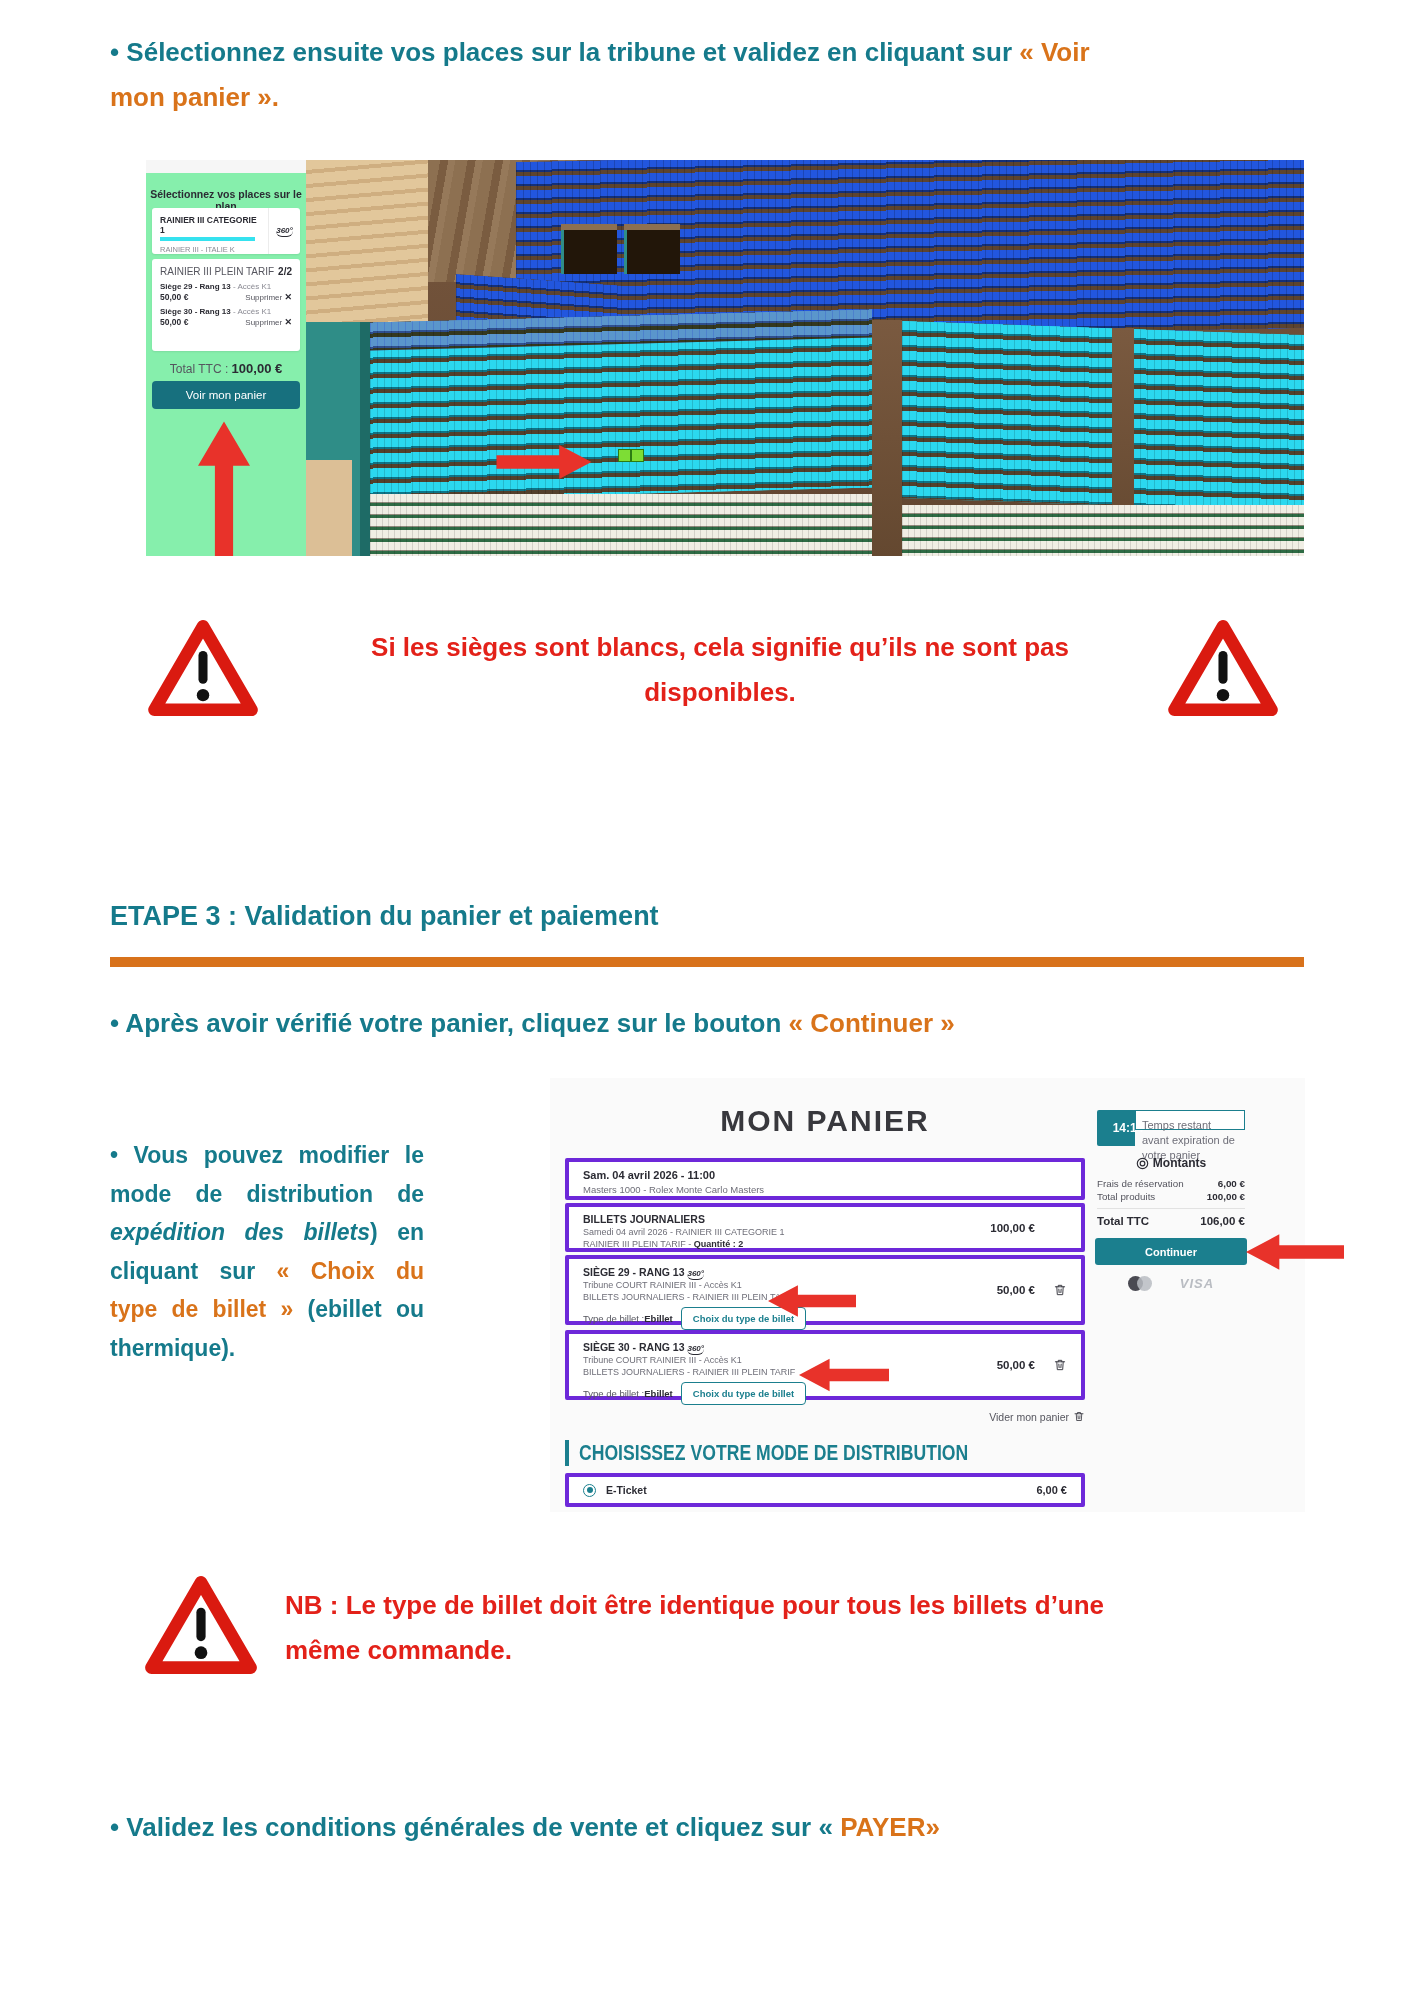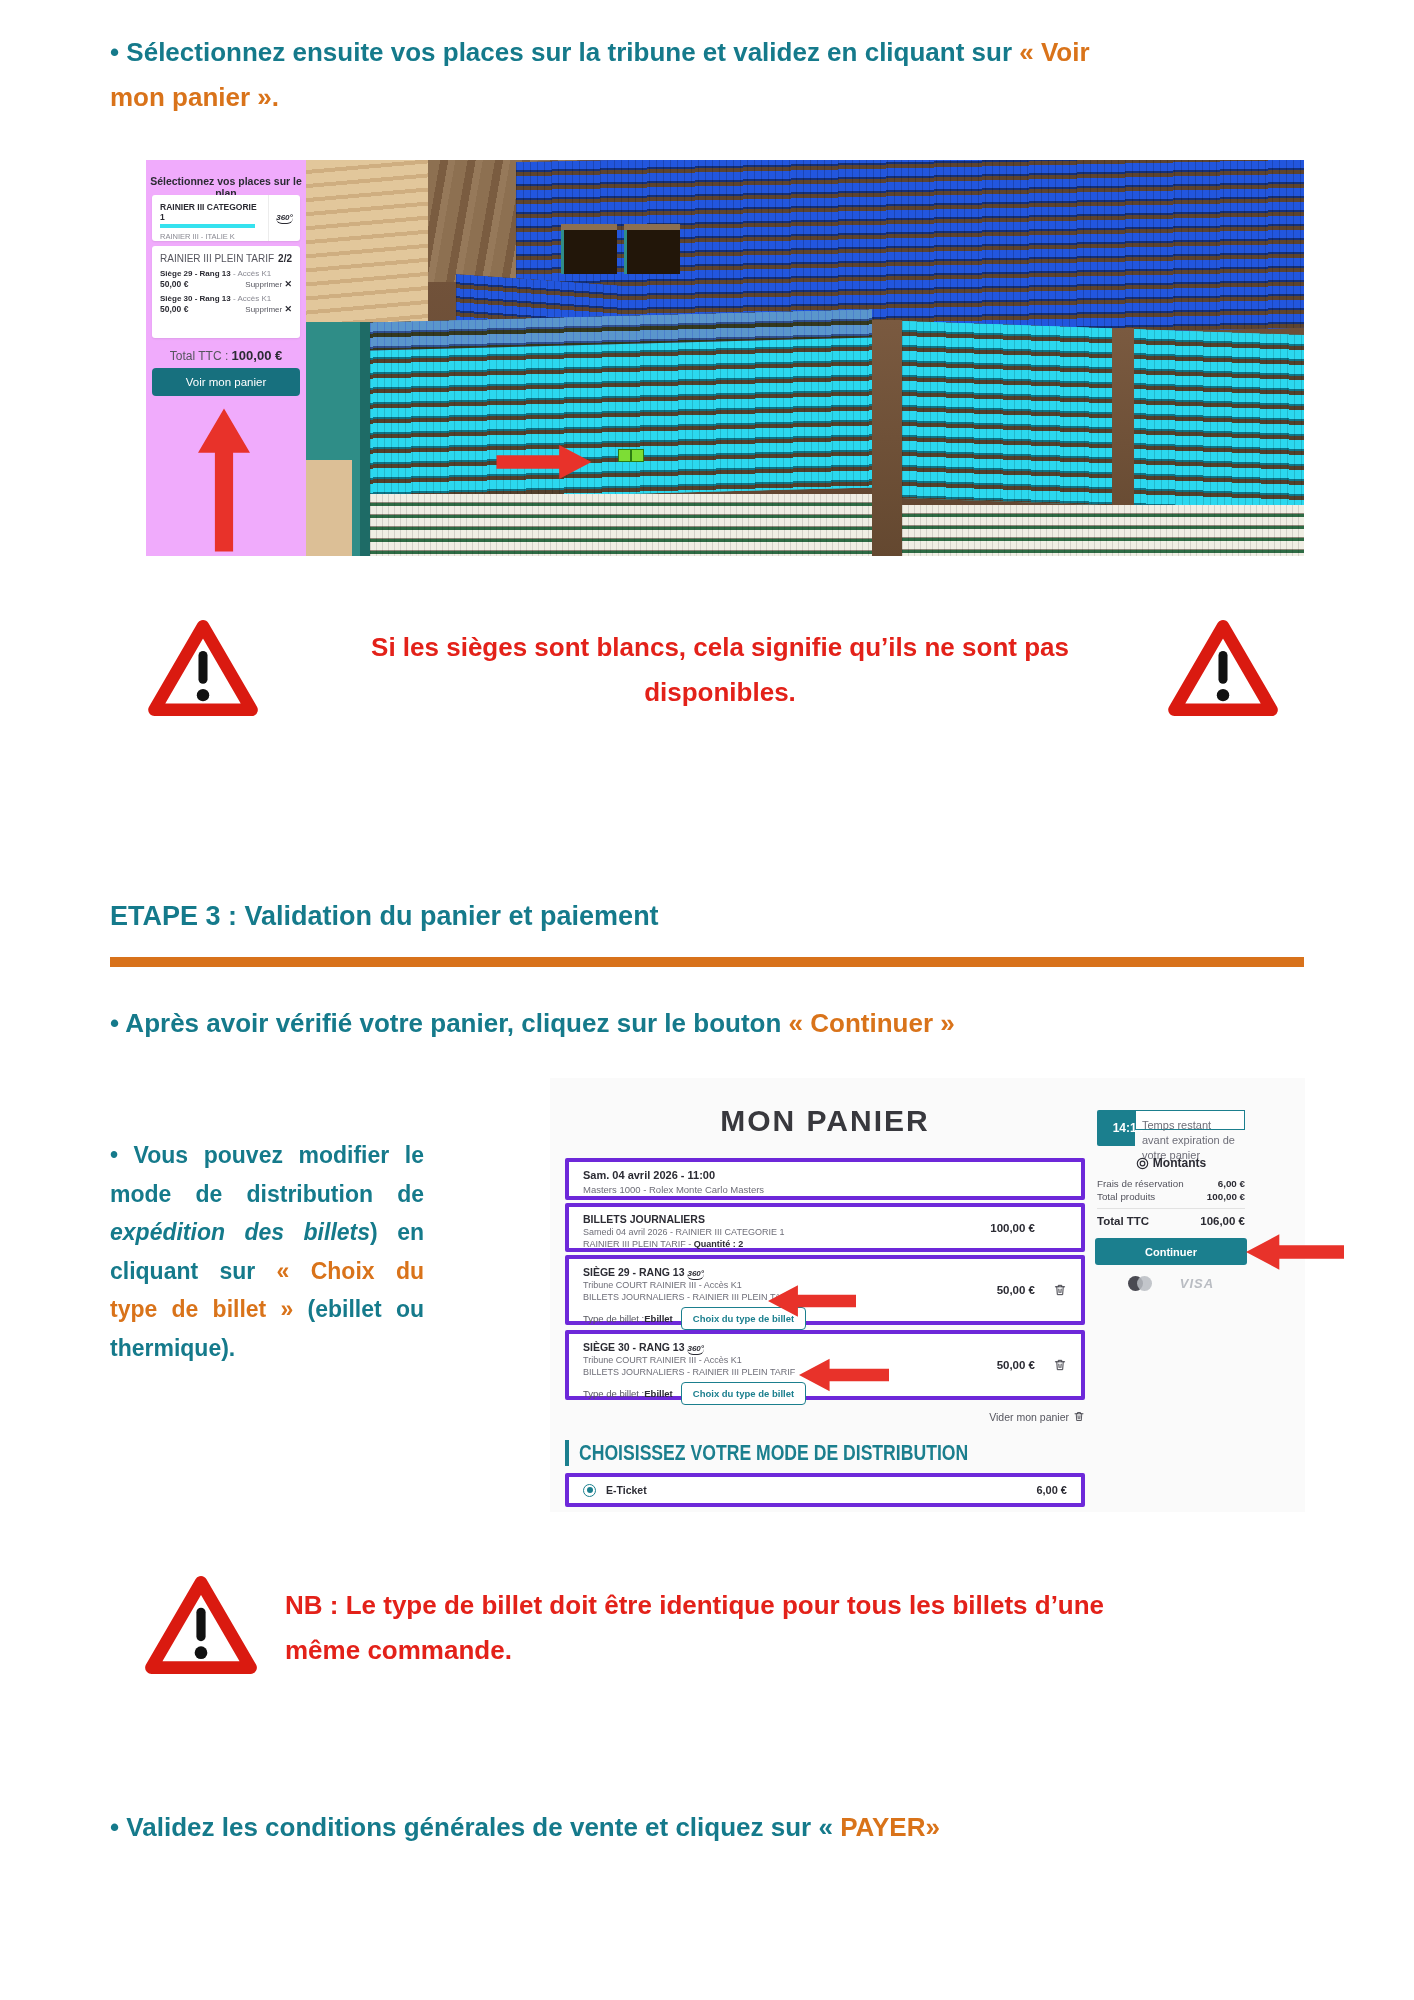--- a/index.html
+++ b/index.html
@@ -26,21 +26,21 @@
   .para .pl.last{text-align-last:left;}
 
   
   .warn-tri{position:absolute;width:120px;height:104px;}
   .warn-text{position:absolute;font-size:26px;font-weight:bold;color:var(--red);line-height:45px;}
   .warn1-text{left:150px;top:625px;width:1140px;text-align:center;}
   .warn2-text{left:285px;top:1583px;width:980px;text-align:left;}
 
   
   .shot1{position:absolute;left:146px;top:160px;width:1158px;height:396px;overflow:hidden;background:#f6f6f6;}
-  .sm-sidebar{position:absolute;left:0;top:0;width:160px;height:396px;background:#f0abfc;}
+  .sm-sidebar{position:absolute;left:0;top:13px;width:160px;height:396px;background:#86efac;}
   .sm-header{position:absolute;left:0;top:15px;width:160px;text-align:center;font-size:10.5px;font-weight:bold;color:#2b2b33;}
   .sm-card{position:absolute;left:6px;width:148px;background:#fff;border-radius:3px;box-shadow:0 1px 2px rgba(0,0,0,.08);}
   .sm-cat{top:35px;height:46px;display:flex;}
   .sm-cat-left{flex:1;padding:7px 8px 0 8px;}
   .sm-cat-name{font-size:8.5px;font-weight:bold;color:#2b2b33;}
   .sm-cat-bar{height:4px;background:var(--cyan);margin:2px 0 4px 0;width:95%;}
   .sm-cat-sub{font-size:7.5px;color:#8a8a93;}
   .sm-cat-right{width:32px;border-left:1px solid #ececec;display:flex;align-items:center;justify-content:center;}
   .b360{font-size:8px;font-weight:bold;font-style:italic;color:#2b2b33;border-bottom:1.5px solid #2b2b33;border-radius:0 0 6px 6px;padding-bottom:1px;}
   .sm-tickets{top:86px;height:92px;padding:7px 8px;}

